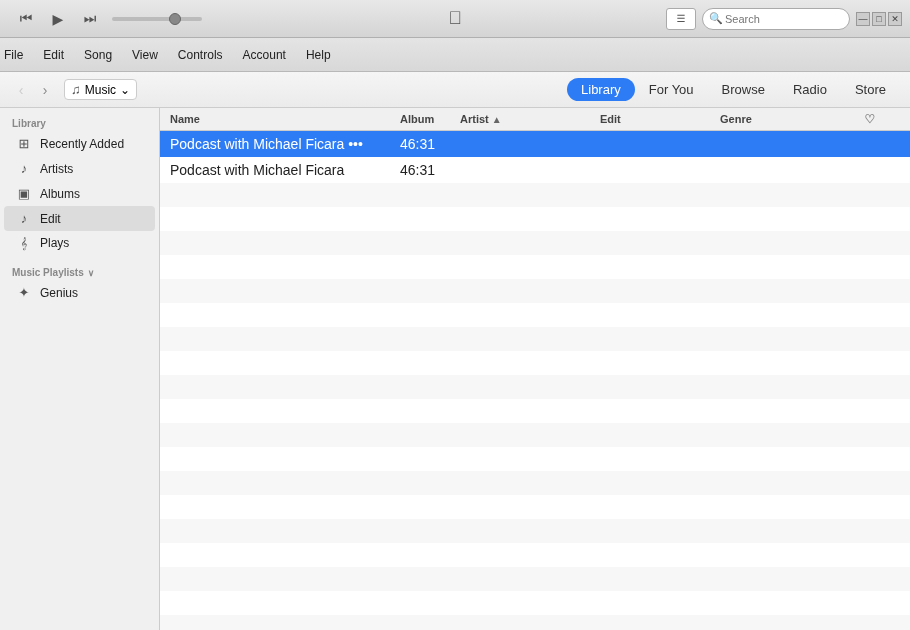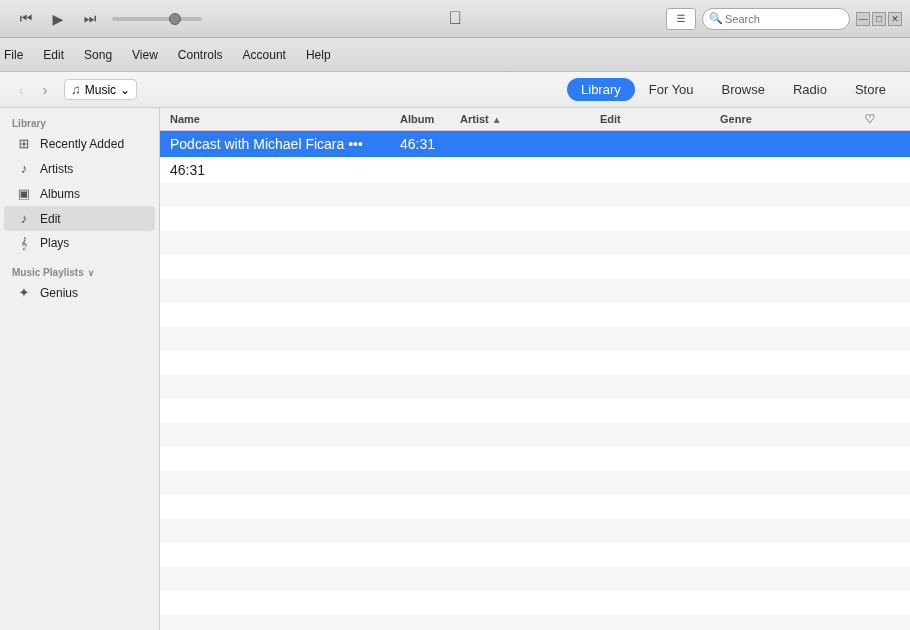--- a/index.html
+++ b/index.html
@@ -415,20 +415,21 @@
         <span>46:31</span>
         <span></span>
         <span></span>
         <span></span>
         <span></span>
         <span></span>
         <span></span>
       </div>
 
       <div class="table-row white">
+        <span>Podcast with Michael Ficara</span>
         <span>46:31</span>
         <span></span>
         <span></span>
         <span></span>
         <span></span>
         <span></span>
         <span></span>
       </div>
 
       <div class="empty-row stripe"></div>

